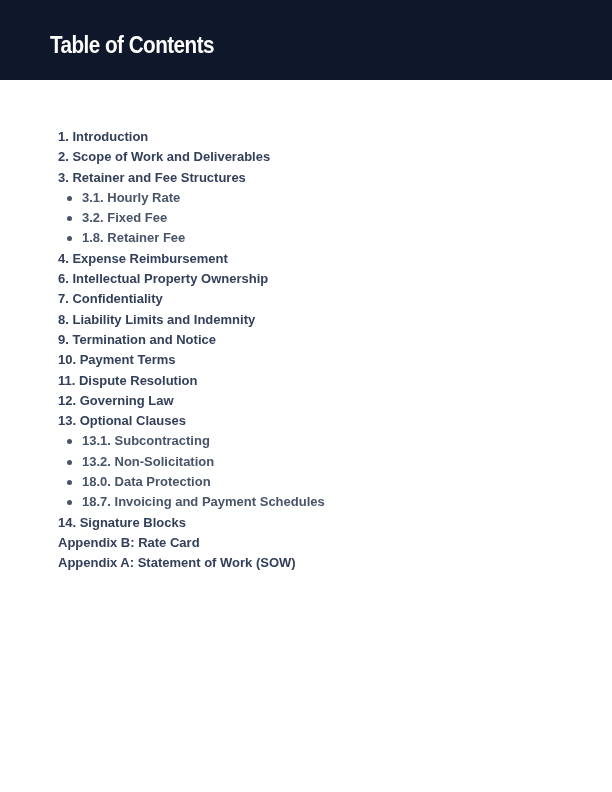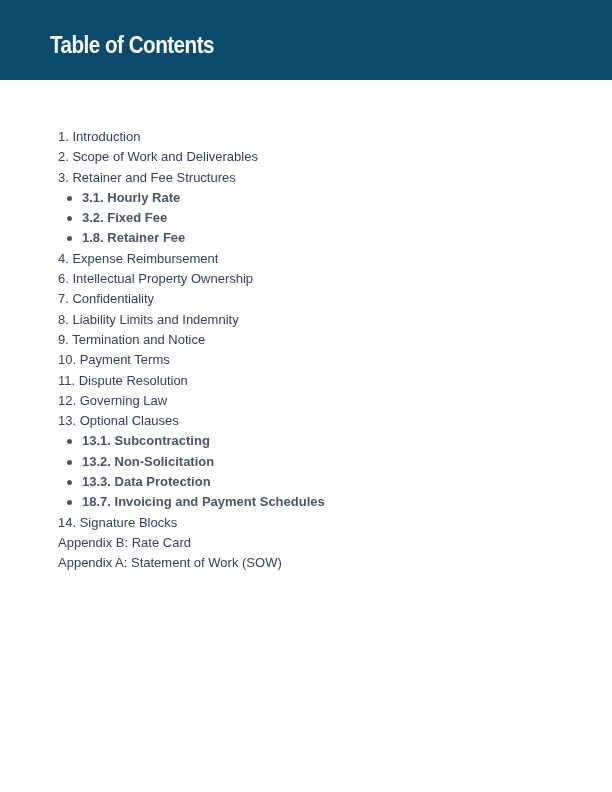--- a/index.html
+++ b/index.html
@@ -1,20 +1,20 @@
 <!DOCTYPE html>
 <html><head>
 <meta charset="utf-8">
 <style>
   html, body { margin:0; padding:0; }
   body { width:612px; height:792px; background:#ffffff; position:relative; overflow:hidden; font-family:"Liberation Sans", sans-serif; }
-  .header { position:absolute; left:0; top:0; width:612px; height:80px; background:#0c4a6e; }
+  .header { position:absolute; left:0; top:0; width:612px; height:80px; background:#0f172a; }
   .header-title { position:absolute; left:50px; top:30px; color:#ffffff; font-family:"Liberation Sans", sans-serif; font-weight:bold; font-size:24px; line-height:30px; letter-spacing:-0.6px; transform:scaleX(0.86); transform-origin:left center; }
   .toc { position:absolute; left:58px; top:127px; margin:0; padding:0; list-style:none; }
-  .toc-item { font-size:13px; line-height:20.3px; color:#34405a; font-weight:normal; white-space:nowrap; }
+  .toc-item { font-size:13px; line-height:20.3px; color:#34405a; font-weight:bold; white-space:nowrap; }
   .toc-sub { font-weight:bold; color:#485468; padding-left:24px; position:relative; }
   .toc-sub::before { content:""; position:absolute; left:9px; top:8px; width:5px; height:5px; border-radius:50%; background:#485468; }
 </style>
 </head>
 <body>
 
 <div class="header">
   <div class="header-title">Table of Contents</div>
 </div>
 
@@ -29,18 +29,18 @@
   <li class="toc-item">6. Intellectual Property Ownership</li>
   <li class="toc-item">7. Confidentiality</li>
   <li class="toc-item">8. Liability Limits and Indemnity</li>
   <li class="toc-item">9. Termination and Notice</li>
   <li class="toc-item">10. Payment Terms</li>
   <li class="toc-item">11. Dispute Resolution</li>
   <li class="toc-item">12. Governing Law</li>
   <li class="toc-item">13. Optional Clauses</li>
   <li class="toc-item toc-sub">13.1. Subcontracting</li>
   <li class="toc-item toc-sub">13.2. Non-Solicitation</li>
-  <li class="toc-item toc-sub">13.3. Data Protection</li>
+  <li class="toc-item toc-sub">18.0. Data Protection</li>
   <li class="toc-item toc-sub">18.7. Invoicing and Payment Schedules</li>
   <li class="toc-item">14. Signature Blocks</li>
   <li class="toc-item">Appendix B: Rate Card</li>
   <li class="toc-item">Appendix A: Statement of Work (SOW)</li>
 </ul>
 
 </body></html>

